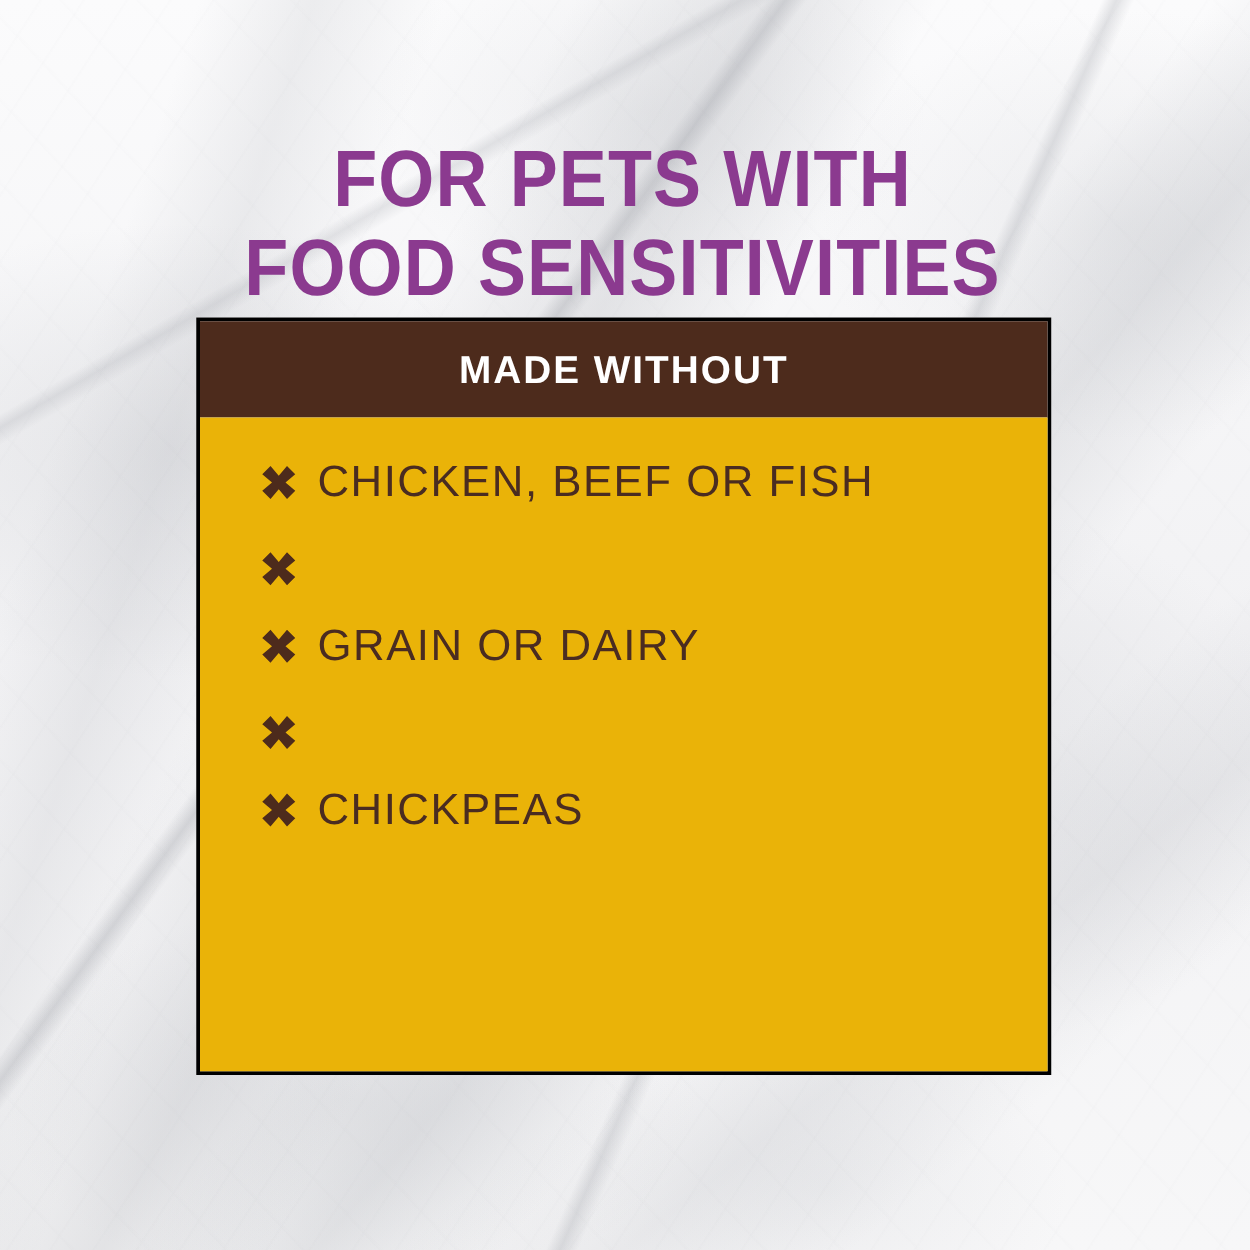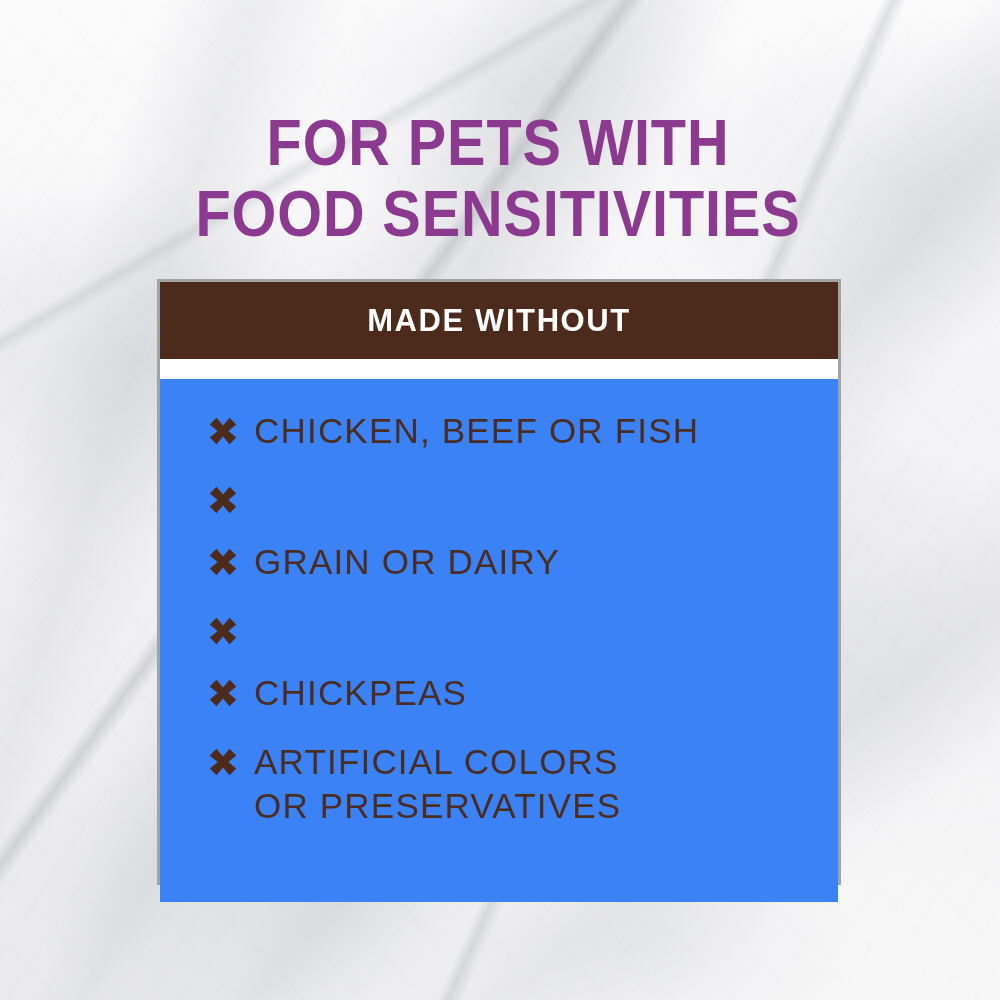--- a/index.html
+++ b/index.html
@@ -71,25 +71,25 @@
     letter-spacing: 1px;
     transform: scaleX(0.90);
     transform-origin: center;
     white-space: nowrap;
   }
 
   
   .card {
     position: absolute;
     left: 157px;
-    top: 279px;
+    top: 254px;
     width: 684px;
     height: 606px;
     box-sizing: border-box;
-    border: 3px solid #a3a3a3;
+    border: 3px solid #000000;
     background: #ffffff;
     z-index: 3;
   }
 
   .card-banner {
     height: 77px;
     background: #4D2B1C;
     display: flex;
     align-items: center;
     justify-content: center;
@@ -98,24 +98,23 @@
     color: #ffffff;
     font-family: "Liberation Sans", "DejaVu Sans", sans-serif;
     font-weight: 700;
     font-size: 31px;
     letter-spacing: 1.6px;
     line-height: 1;
   }
 
   .card-body {
     padding: 30px 0 0 0;
-    background: #3b82f6;
+    background: #eab308;
     height: calc(100% - 77px);
     box-sizing: border-box;
-    margin-top: 20px;
   }
 
   .exclusion-list {
     list-style: none;
     margin: 0;
     padding: 0 26px 0 48px;
   }
   .exclusion-item {
     display: flex;
     align-items: flex-start;
@@ -204,27 +203,18 @@
 
         <li class="exclusion-item">
           <span class="x-icon">
             <svg viewBox="0 0 100 100" aria-hidden="true">
                 <path fill="currentColor" d="M50 32 L72 6 L94 28 L68 50 L94 72 L72 94 L50 68 L28 94 L6 72 L32 50 L6 28 L28 6 Z"></path>
               </svg>
           </span>
           <span class="exclusion-text">CHICKPEAS</span>
         </li>
 
-        <li class="exclusion-item">
-          <span class="x-icon">
-            <svg viewBox="0 0 100 100" aria-hidden="true">
-                <path fill="currentColor" d="M50 32 L72 6 L94 28 L68 50 L94 72 L72 94 L50 68 L28 94 L6 72 L32 50 L6 28 L28 6 Z"></path>
-              </svg>
-          </span>
-          <span class="exclusion-text">ARTIFICIAL COLORS
-OR PRESERVATIVES</span>
-        </li>
 
       </ul>
     </div>
   </div>
 
 </div>
 
 </body></html>

